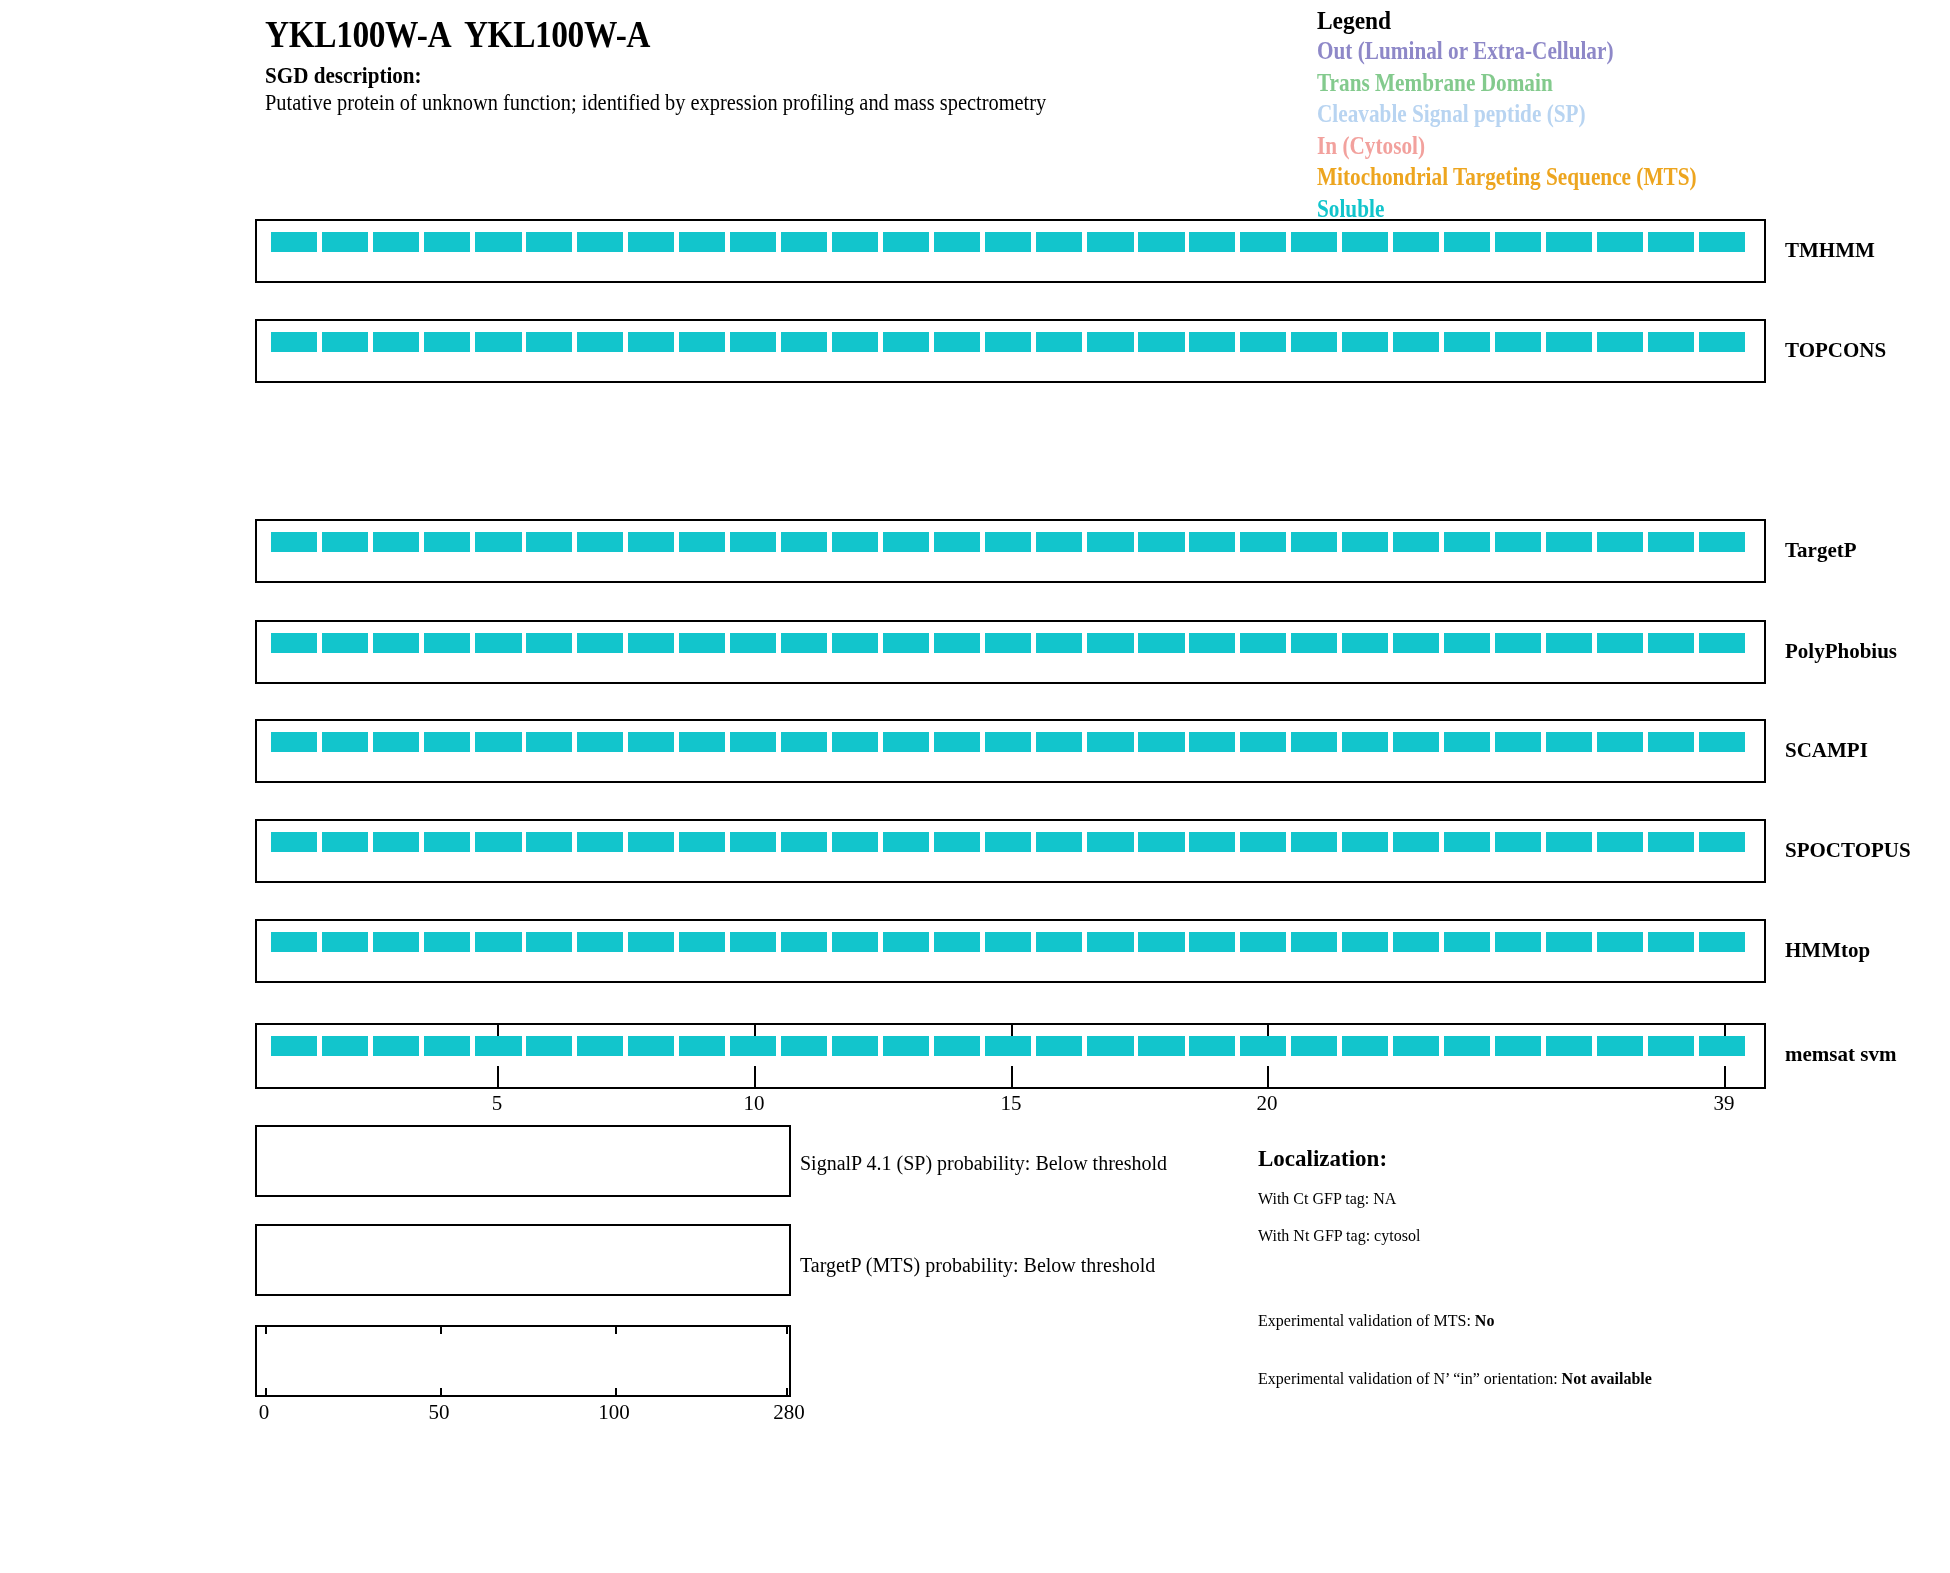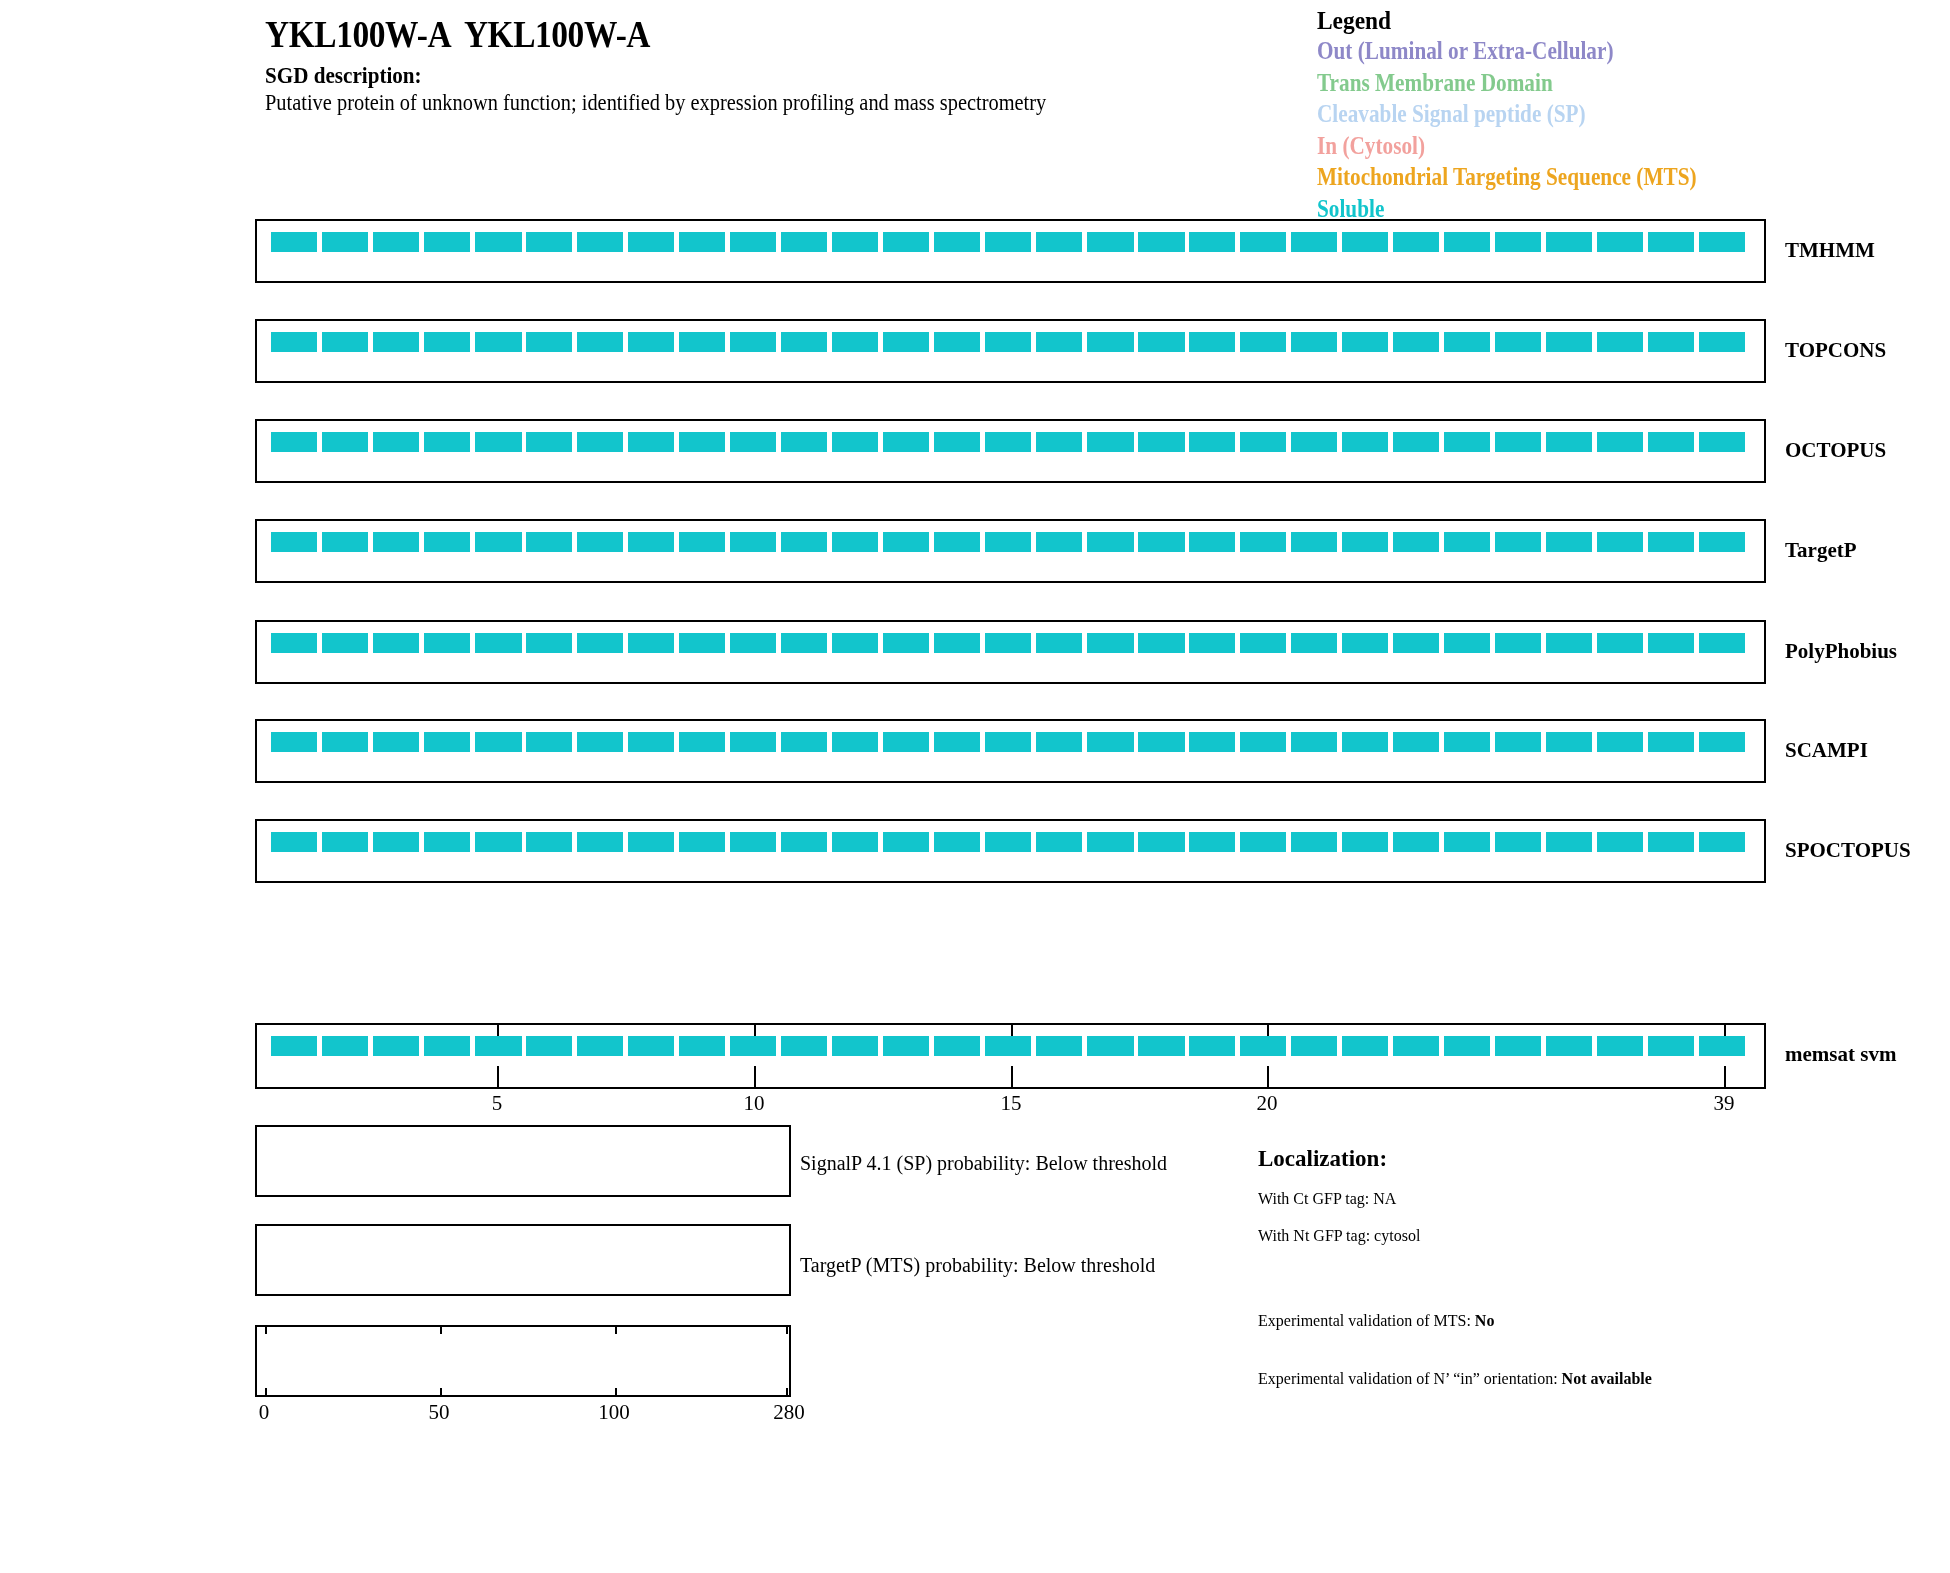--- a/index.html
+++ b/index.html
@@ -73,26 +73,20 @@
         <div class="tbar"></div>
       </div>
     <div class="tlabel">TOPCONS</div>
   </div>
   <div class="trow" style="top:219px">
     <div class="tbox">
         <div class="tbar"></div>
       </div>
     <div class="tlabel">TMHMM</div>
   </div>
-  <div class="trow" style="top:419px">
-    <div class="tbox">
-        <div class="tbar"></div>
-      </div>
-    <div class="tlabel">OCTOPUS</div>
-  </div>
   <div class="trow" style="top:519px">
     <div class="tbox">
         <div class="tbar"></div>
       </div>
     <div class="tlabel">TargetP</div>
   </div>
   <div class="trow" style="top:620px">
     <div class="tbox">
         <div class="tbar"></div>
       </div>
@@ -102,20 +96,26 @@
     <div class="tbox">
         <div class="tbar"></div>
       </div>
     <div class="tlabel">SCAMPI</div>
   </div>
   <div class="trow" style="top:819px">
     <div class="tbox">
         <div class="tbar"></div>
       </div>
     <div class="tlabel">SPOCTOPUS</div>
+  </div>
+  <div class="trow" style="top:919px">
+    <div class="tbox">
+        <div class="tbar"></div>
+      </div>
+    <div class="tlabel">HMMtop</div>
   </div>
   <div class="trow last" style="top:1023px">
     <div class="tbox">
       <div class="mtick top" style="left:240px"></div>
       <div class="mtick top" style="left:497px"></div>
       <div class="mtick top" style="left:754px"></div>
       <div class="mtick top" style="left:1010px"></div>
       <div class="mtick top" style="left:1467px"></div>
       <div class="mtick bot" style="left:240px"></div>
       <div class="mtick bot" style="left:497px"></div>

